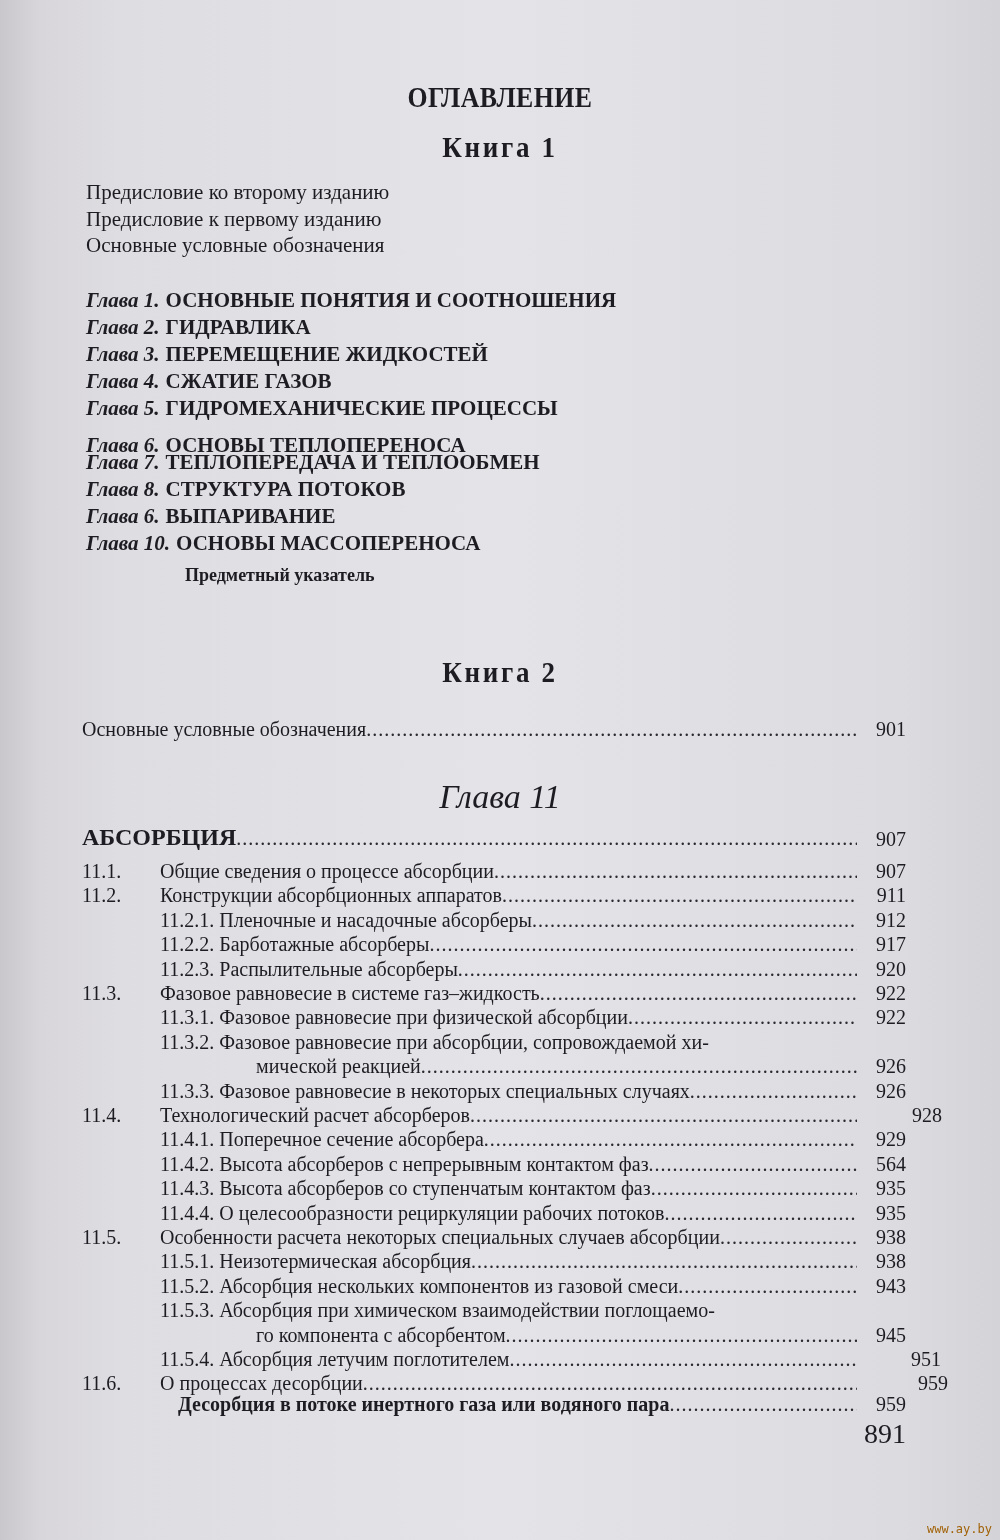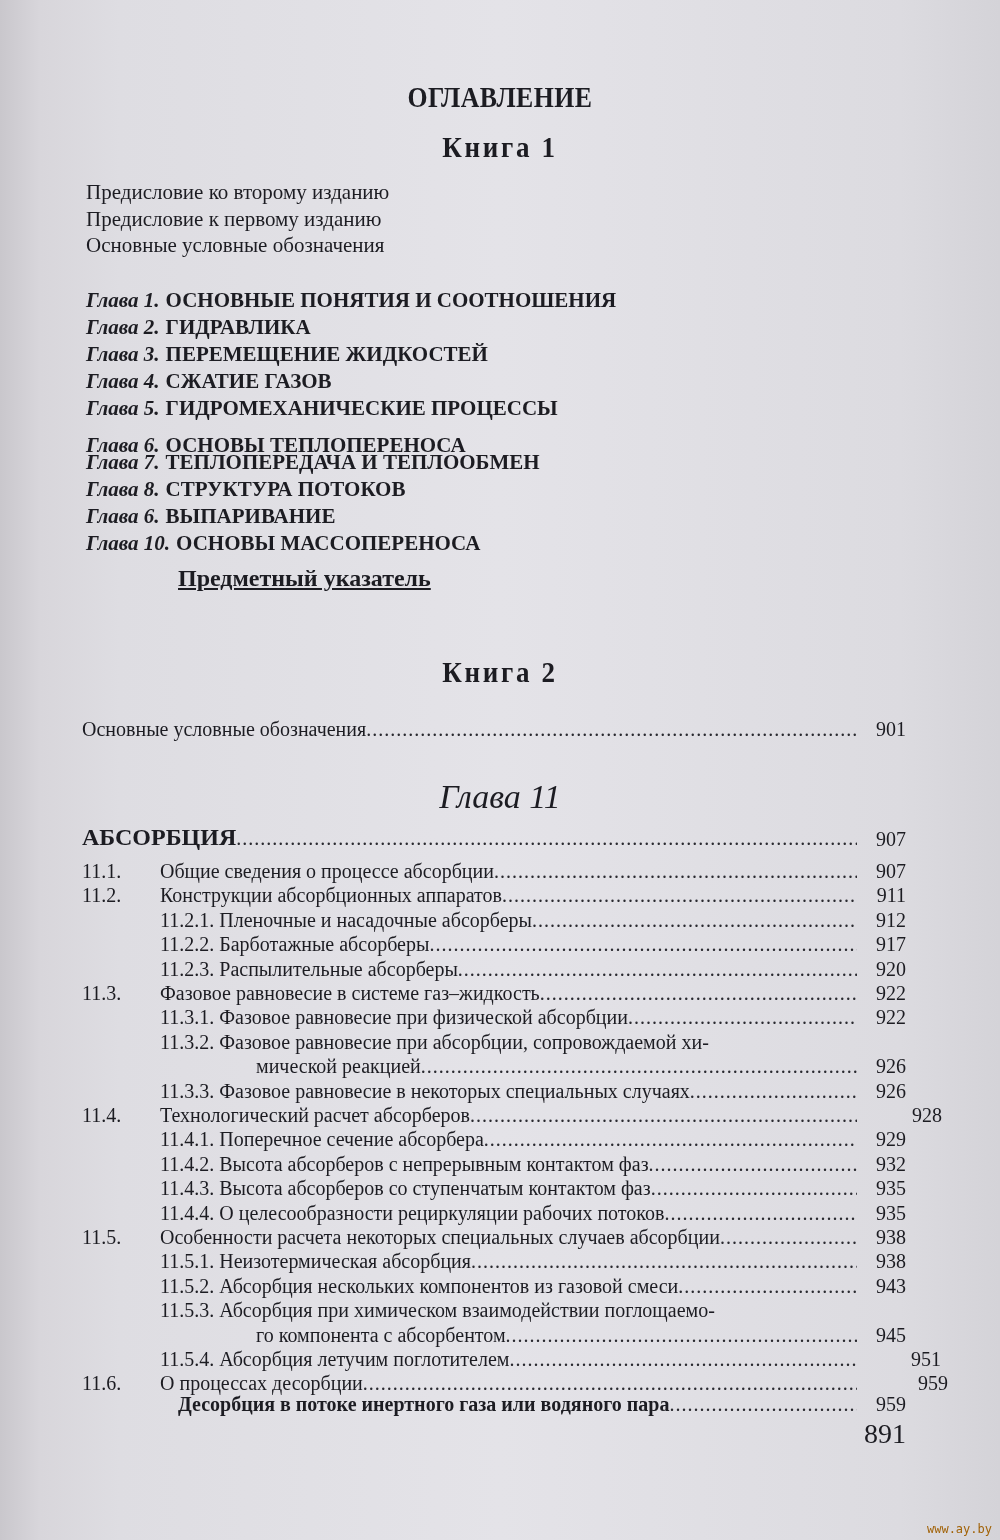--- a/index.html
+++ b/index.html
@@ -12,21 +12,21 @@
   }
   .page { position: absolute; left: 0; top: 0; width: 1000px; height: 1540px; }
   .abs { position: absolute; white-space: nowrap; }
   .center { left: 0; width: 1000px; text-align: center; }
   .title { top: 80px; font-size: 30px; font-weight: bold; letter-spacing: 0.5px; transform: scaleX(0.86); }
   .book { font-size: 30px; font-weight: bold; letter-spacing: 3px; transform: scaleX(0.9); }
   .front { left: 86px; font-size: 21px; }
   .chap { left: 86px; font-size: 21px; }
   .chap .lbl { font-style: italic; font-weight: bold; }
   .chap .ttl { font-weight: bold; margin-left: 6px; }
-  .index { left: 178px; font-size: 24px; font-weight: bold; text-decoration: underline; }
+  .index { left: 185px; font-size: 18px; font-weight: bold; }
   .glava11 { font-size: 34px; font-style: italic; }
   .row { position: absolute; left: 0; width: 1000px; height: 26px; font-size: 20px; }
   .row .num { position: absolute; left: 82px; }
   .row .txt { position: absolute; display: flex; align-items: baseline; overflow: hidden; }
   .row .txt span.t { flex: 0 0 auto; }
   .row .txt span.d { flex: 1 1 auto; overflow: hidden; letter-spacing: 1px; color: #2a2a30; }
   .row .txt span.d::after { content: "................................................................................................................................................................................................................................"; }
   .row .pg { position: absolute; right: 94px; text-align: right; }
   .absorp { font-size: 24px; font-weight: bold; }
   .pageno { right: 94px; top: 1418px; font-size: 28px; }
@@ -165,21 +165,21 @@
           <span class="t">11.4.1. Поперечное сечение абсорбера</span>
           <span class="d"></span>
         </div>
         <span class="pg">929</span>
       </div>
       <div class="row" style="top: 1152.8px;">
         <div class="txt" style="left: 160px; width: 697px;">
           <span class="t">11.4.2. Высота абсорберов с непрерывным контактом фаз</span>
           <span class="d"></span>
         </div>
-        <span class="pg">932</span>
+        <span class="pg">564</span>
       </div>
       <div class="row" style="top: 1177.2px;">
         <div class="txt" style="left: 160px; width: 697px;">
           <span class="t">11.4.3. Высота абсорберов со ступенчатым контактом фаз</span>
           <span class="d"></span>
         </div>
         <span class="pg">935</span>
       </div>
       <div class="row" style="top: 1201.6px;">
         <div class="txt" style="left: 160px; width: 697px;">

